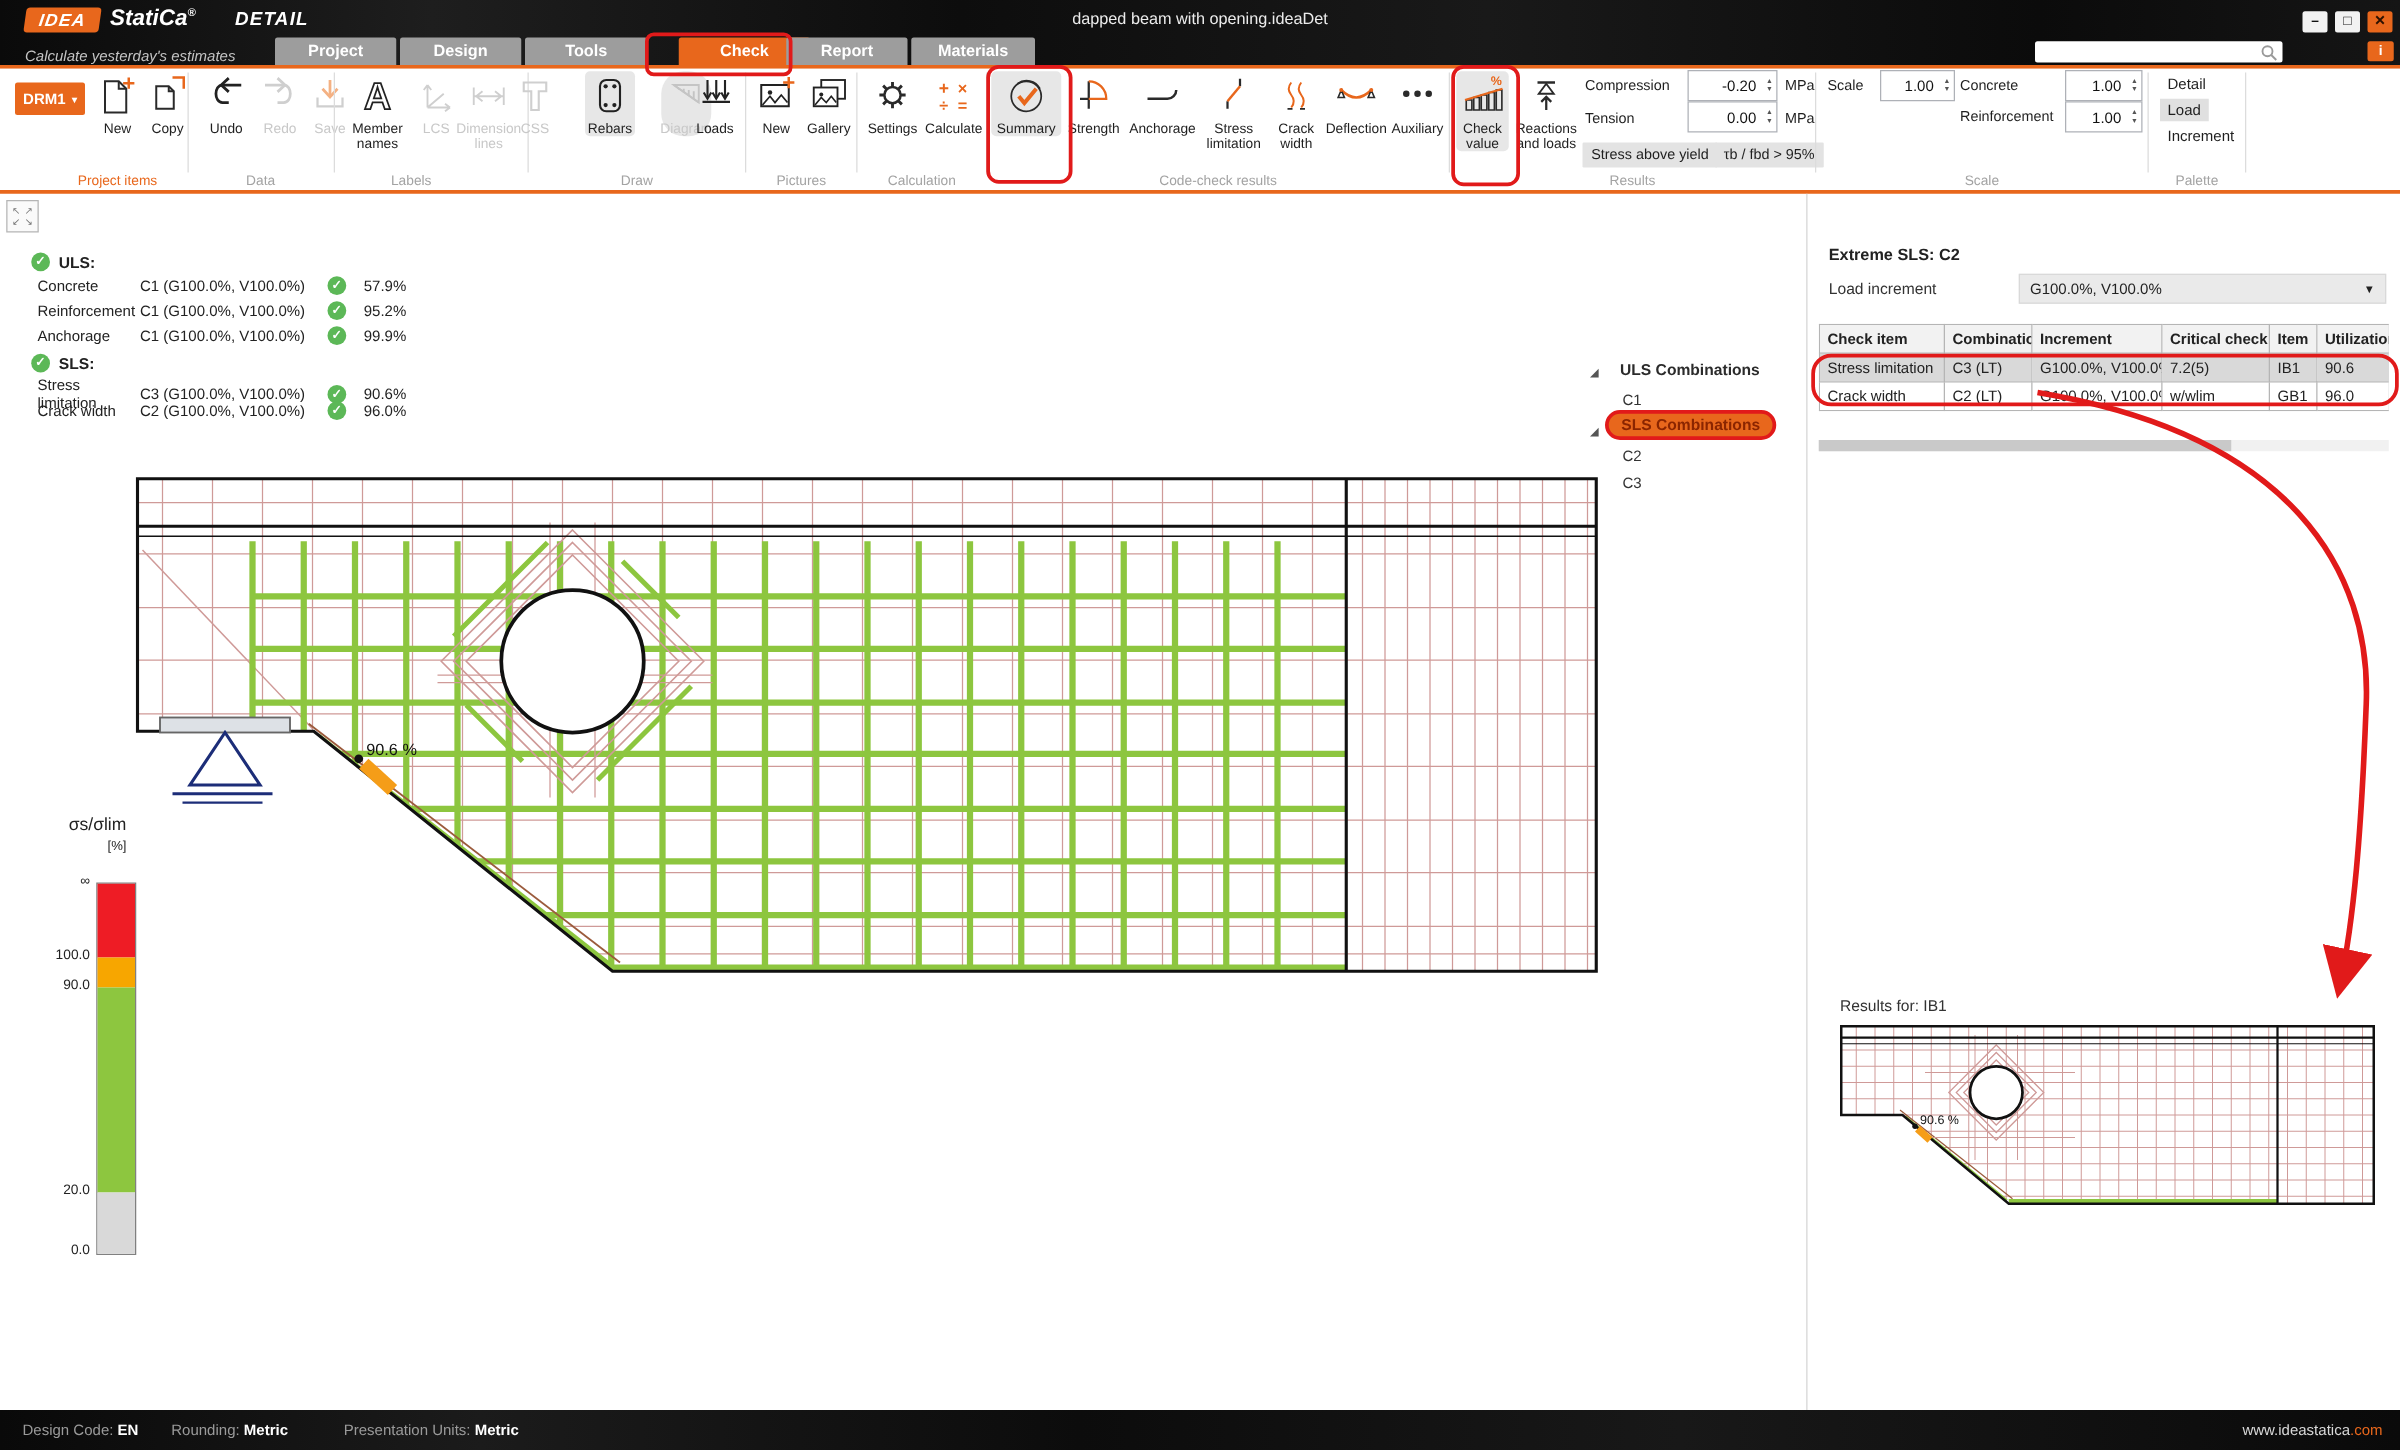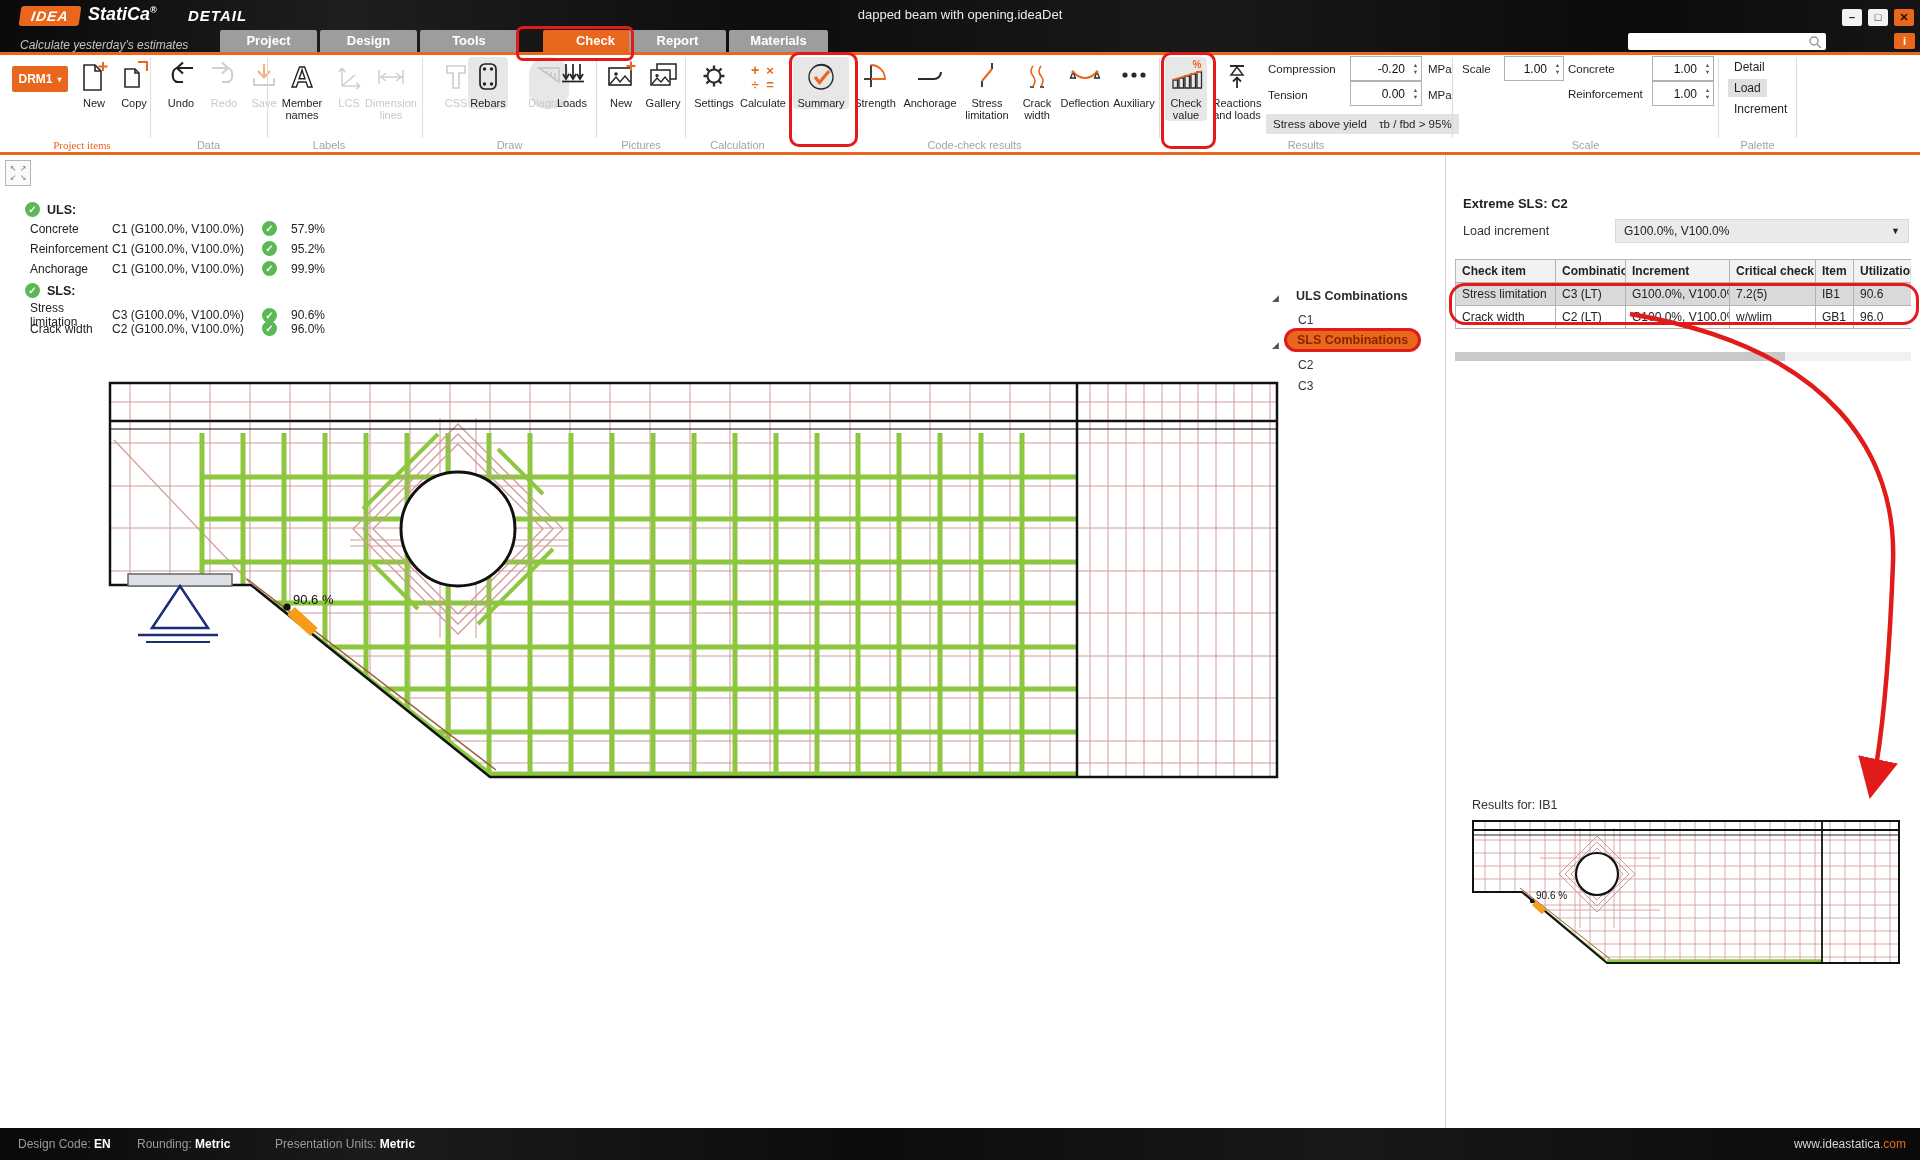--- a/index.html
+++ b/index.html
@@ -212,21 +212,21 @@
   <div class="abs ritem" style="left:362px;width:58px;">
     <span class="ic">
         <svg class="icsvg" width="34" height="36">
           <path d="M5,18 H29 M5,11 v14 M29,11 v14 M12,14 l-5,4 5,4 M22,14 l5,4 -5,4" fill="none" stroke="#cfcfcf" stroke-width="1.5"></path>
         </svg>
       </span>
     <span class="lb dis">Dimension lines</span>
   </div>
   <div class="abs sep" style="left:422px;"></div>
 
-  <div class="abs ritem" style="left:410px;width:36px;margin-left:28px;">
+  <div class="abs ritem" style="left:410px;width:36px;">
     <span class="ic">
         <svg class="icsvg" width="34" height="36">
           <path d="M8,7 h18 v7 h-6 v15 h-6 V14 h-6 z" fill="none" stroke="#cfcfcf" stroke-width="1.7"></path>
         </svg>
       </span>
     <span class="lb dis">CSS</span>
   </div>
   <div class="abs ritem sel" style="left:468px;width:40px;">
     <span class="ic">
         <svg class="icsvg" width="34" height="36">
@@ -445,21 +445,21 @@
         <span>▼</span>
       </span>
   </div>
   <div class="abs sep" style="left:1718px;"></div>
 
   <div class="abs pal-btn" style="left:1728px;top:58px;">Detail</div>
   <div class="abs pal-btn sel" style="left:1728px;top:79px;">Load</div>
   <div class="abs pal-btn" style="left:1728px;top:100px;">Increment</div>
   <div class="abs sep" style="left:1796px;"></div>
 
-  <div class="abs grp-label orange" style="left:12px;width:140px;font-family:Liberation Serif, serif;">Project items</div>
+  <div class="abs grp-label orange" style="left:24px;width:140px;">Project items</div>
   <div class="abs grp-label" style="left:150px;width:117px;">Data</div>
   <div class="abs grp-label" style="left:252px;width:154px;">Labels</div>
   <div class="abs grp-label" style="left:423px;width:173px;">Draw</div>
   <div class="abs grp-label" style="left:597px;width:88px;">Pictures</div>
   <div class="abs grp-label" style="left:686px;width:103px;">Calculation</div>
   <div class="abs grp-label" style="left:790px;width:369px;">Code-check results</div>
   <div class="abs grp-label" style="left:1160px;width:292px;">Results</div>
   <div class="abs grp-label" style="left:1453px;width:265px;">Scale</div>
   <div class="abs grp-label" style="left:1719px;width:77px;">Palette</div>
 
@@ -553,20 +553,35 @@
     <path d="M977,5 V399" stroke="#111" stroke-width="2.5"></path>
     <rect x="28" y="196" width="104" height="12" fill="#dde1e6" stroke="#666" stroke-width="1.5"></rect>
     <path d="M80,208 L52,250 H108 Z" fill="#fff" stroke="#1c2d78" stroke-width="2.5"></path>
     <path d="M38,257 H118" stroke="#1c2d78" stroke-width="2.5" fill="none"></path>
     <path d="M46,264 H110" stroke="#1c2d78" stroke-width="1.8" fill="none"></path>
     <path d="M191,233 L214,254" stroke="#f59d18" stroke-width="11"></path>
     <circle cx="187" cy="229" r="3.5" fill="#111"></circle>
     <text x="193" y="226" font-size="13" fill="#111">90.6 %</text>
   </svg>
 
+  <div class="abs" style="left:20px;top:645px;width:130px;height:380px;">
+    <div class="abs leg-title" style="left:35px;top:6px;">σs/σlim</div>
+    <div class="abs leg-unit" style="left:66px;top:26px;">[%]</div>
+    <div class="abs leg-bar" style="left:57px;top:61px;">
+      <div style="height:59px;background:#ee1c25;"></div>
+      <div style="height:24px;background:#f7a600;"></div>
+      <div style="height:164px;background:#8dc63f;"></div>
+      <div style="flex:1;background:#d9d9d9;"></div>
+    </div>
+    <div class="abs leg-tick" style="left:2px;top:54px;">∞</div>
+    <div class="abs leg-tick" style="left:2px;top:113px;">100.0</div>
+    <div class="abs leg-tick" style="left:2px;top:137px;">90.0</div>
+    <div class="abs leg-tick" style="left:2px;top:301px;">20.0</div>
+    <div class="abs leg-tick" style="left:2px;top:349px;">0.0</div>
+  </div>
 
   <div class="abs panel-divider"></div>
   <div class="abs panel-title" style="left:1463px;top:196px;">Extreme SLS: C2</div>
   <div class="abs panel-lb" style="left:1463px;top:224px;">Load increment</div>
   <div class="abs dd" style="left:1615px;top:219px;width:292px;">
     <span class="txt">G100.0%, V100.0%</span>
     <span class="caret">▼</span>
   </div>
 
   <div class="abs tblwrap" style="left:1455px;top:259px;width:456px;">

